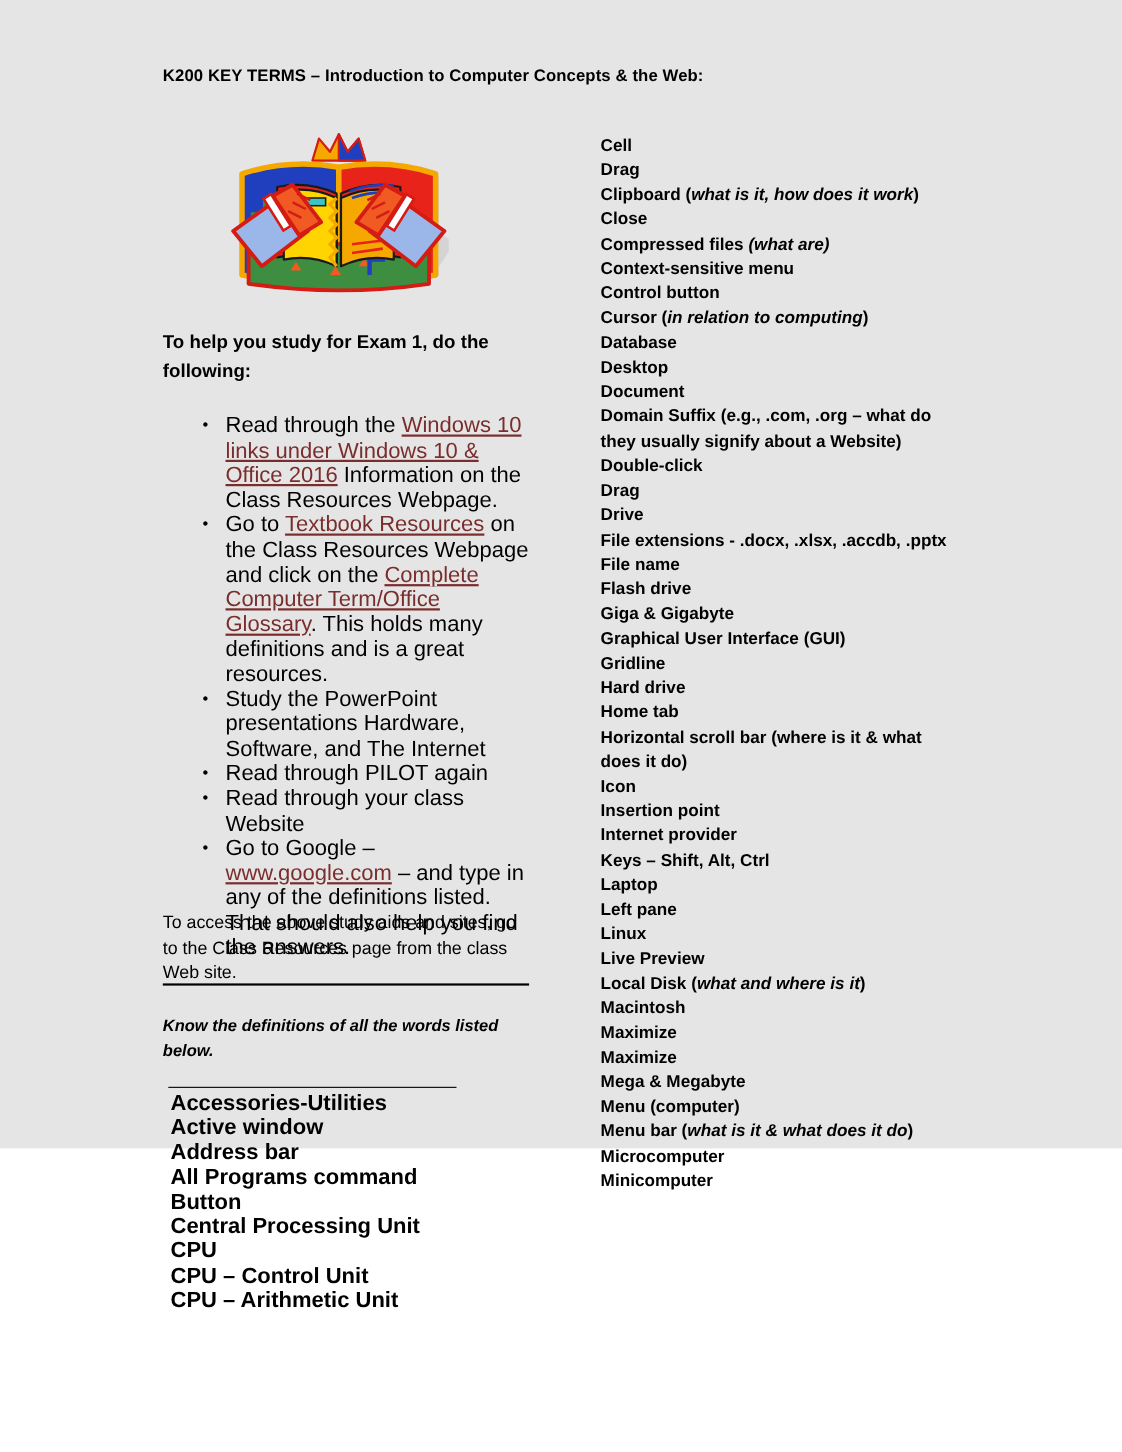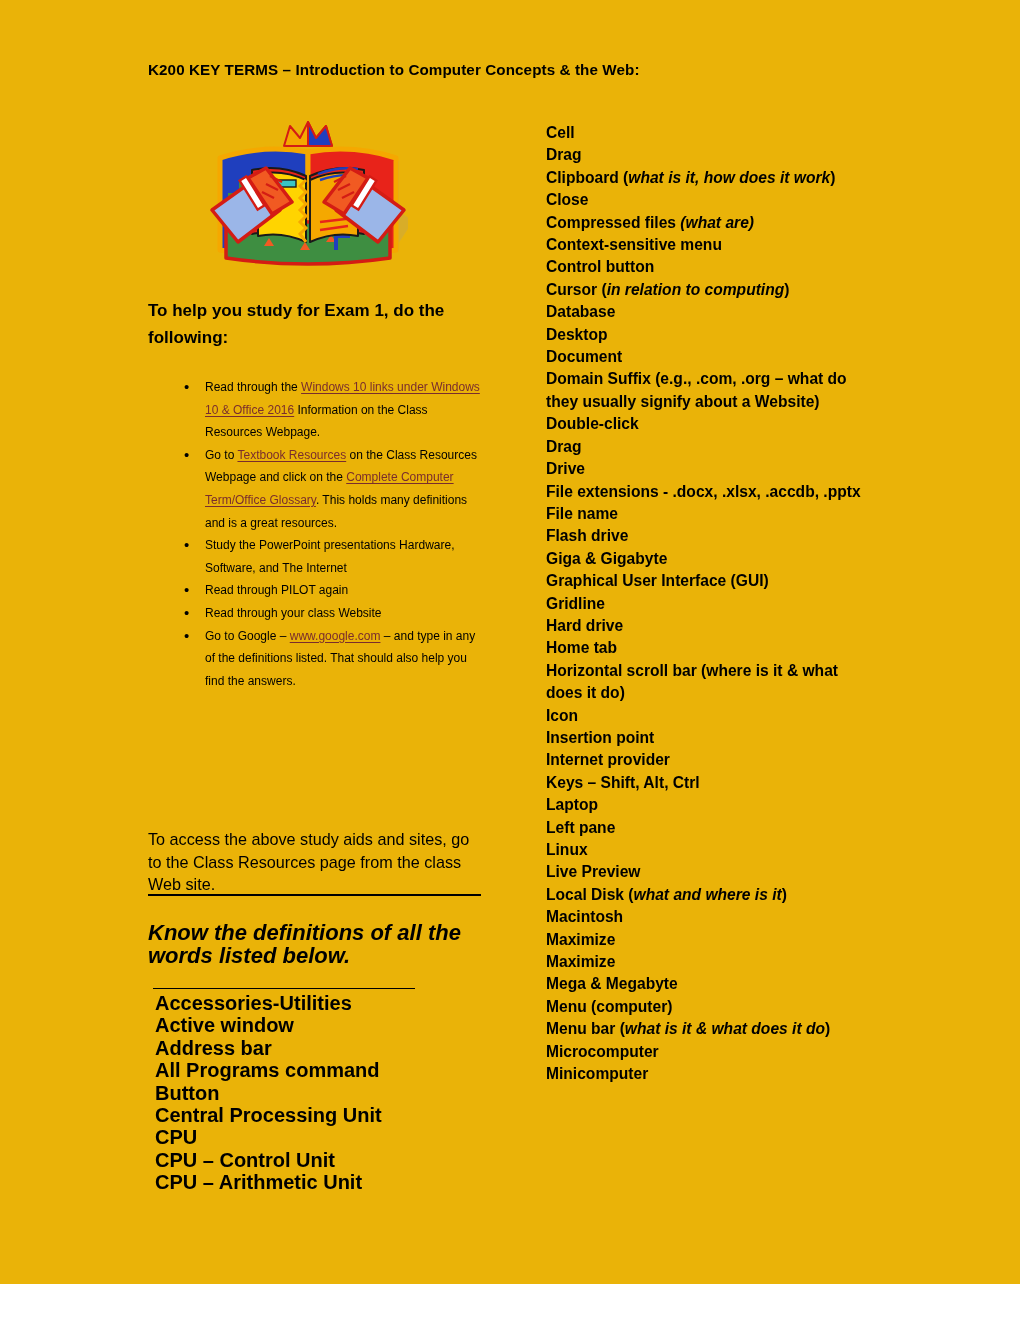--- a/index.html
+++ b/index.html
@@ -13,22 +13,22 @@
     position: relative;
     font-family: "Liberation Sans", sans-serif;
     color: #000000;
     overflow: hidden;
   }
 
   .page {
     position: absolute;
     left: 0; top: 0;
     width: 1020px;
-    height: 1284px;
-    background: #eab308;
+    height: 1044px;
+    background: #e5e5e5;
   }
 
   
   .doc-title {
     position: absolute;
     left: 148px;
     top: 60px;
     width: 700px;
     font-size: 15.2px;
     font-weight: bold;
@@ -70,21 +70,21 @@
     left: 0px;
     top: 266px;
     width: 340px;
     margin: 0;
     padding: 0;
     list-style: none;
   }
   ul.study-list li {
     position: relative;
     padding-left: 57px;
-    font-size: 12px;
+    font-size: 20px;
     line-height: 22.6px;
     margin: 0 0 0 0;
   }
   ul.study-list li::before {
     content: "\2022";
     position: absolute;
     left: 36px;
     top: 0;
     font-size: 15px;
     line-height: 22.6px;
@@ -112,21 +112,21 @@
     width: 333px;
     height: 0;
     border-top: 2.4px solid #000000;
   }
 
   .know-line {
     position: absolute;
     left: 0px;
     top: 812px;
     width: 334px;
-    font-size: 22px;
+    font-size: 15px;
     font-weight: bold;
     font-style: italic;
     line-height: 22.6px;
   }
 
   .rule-narrow {
     position: absolute;
     left: 5px;
     top: 878px;
     width: 262px;

